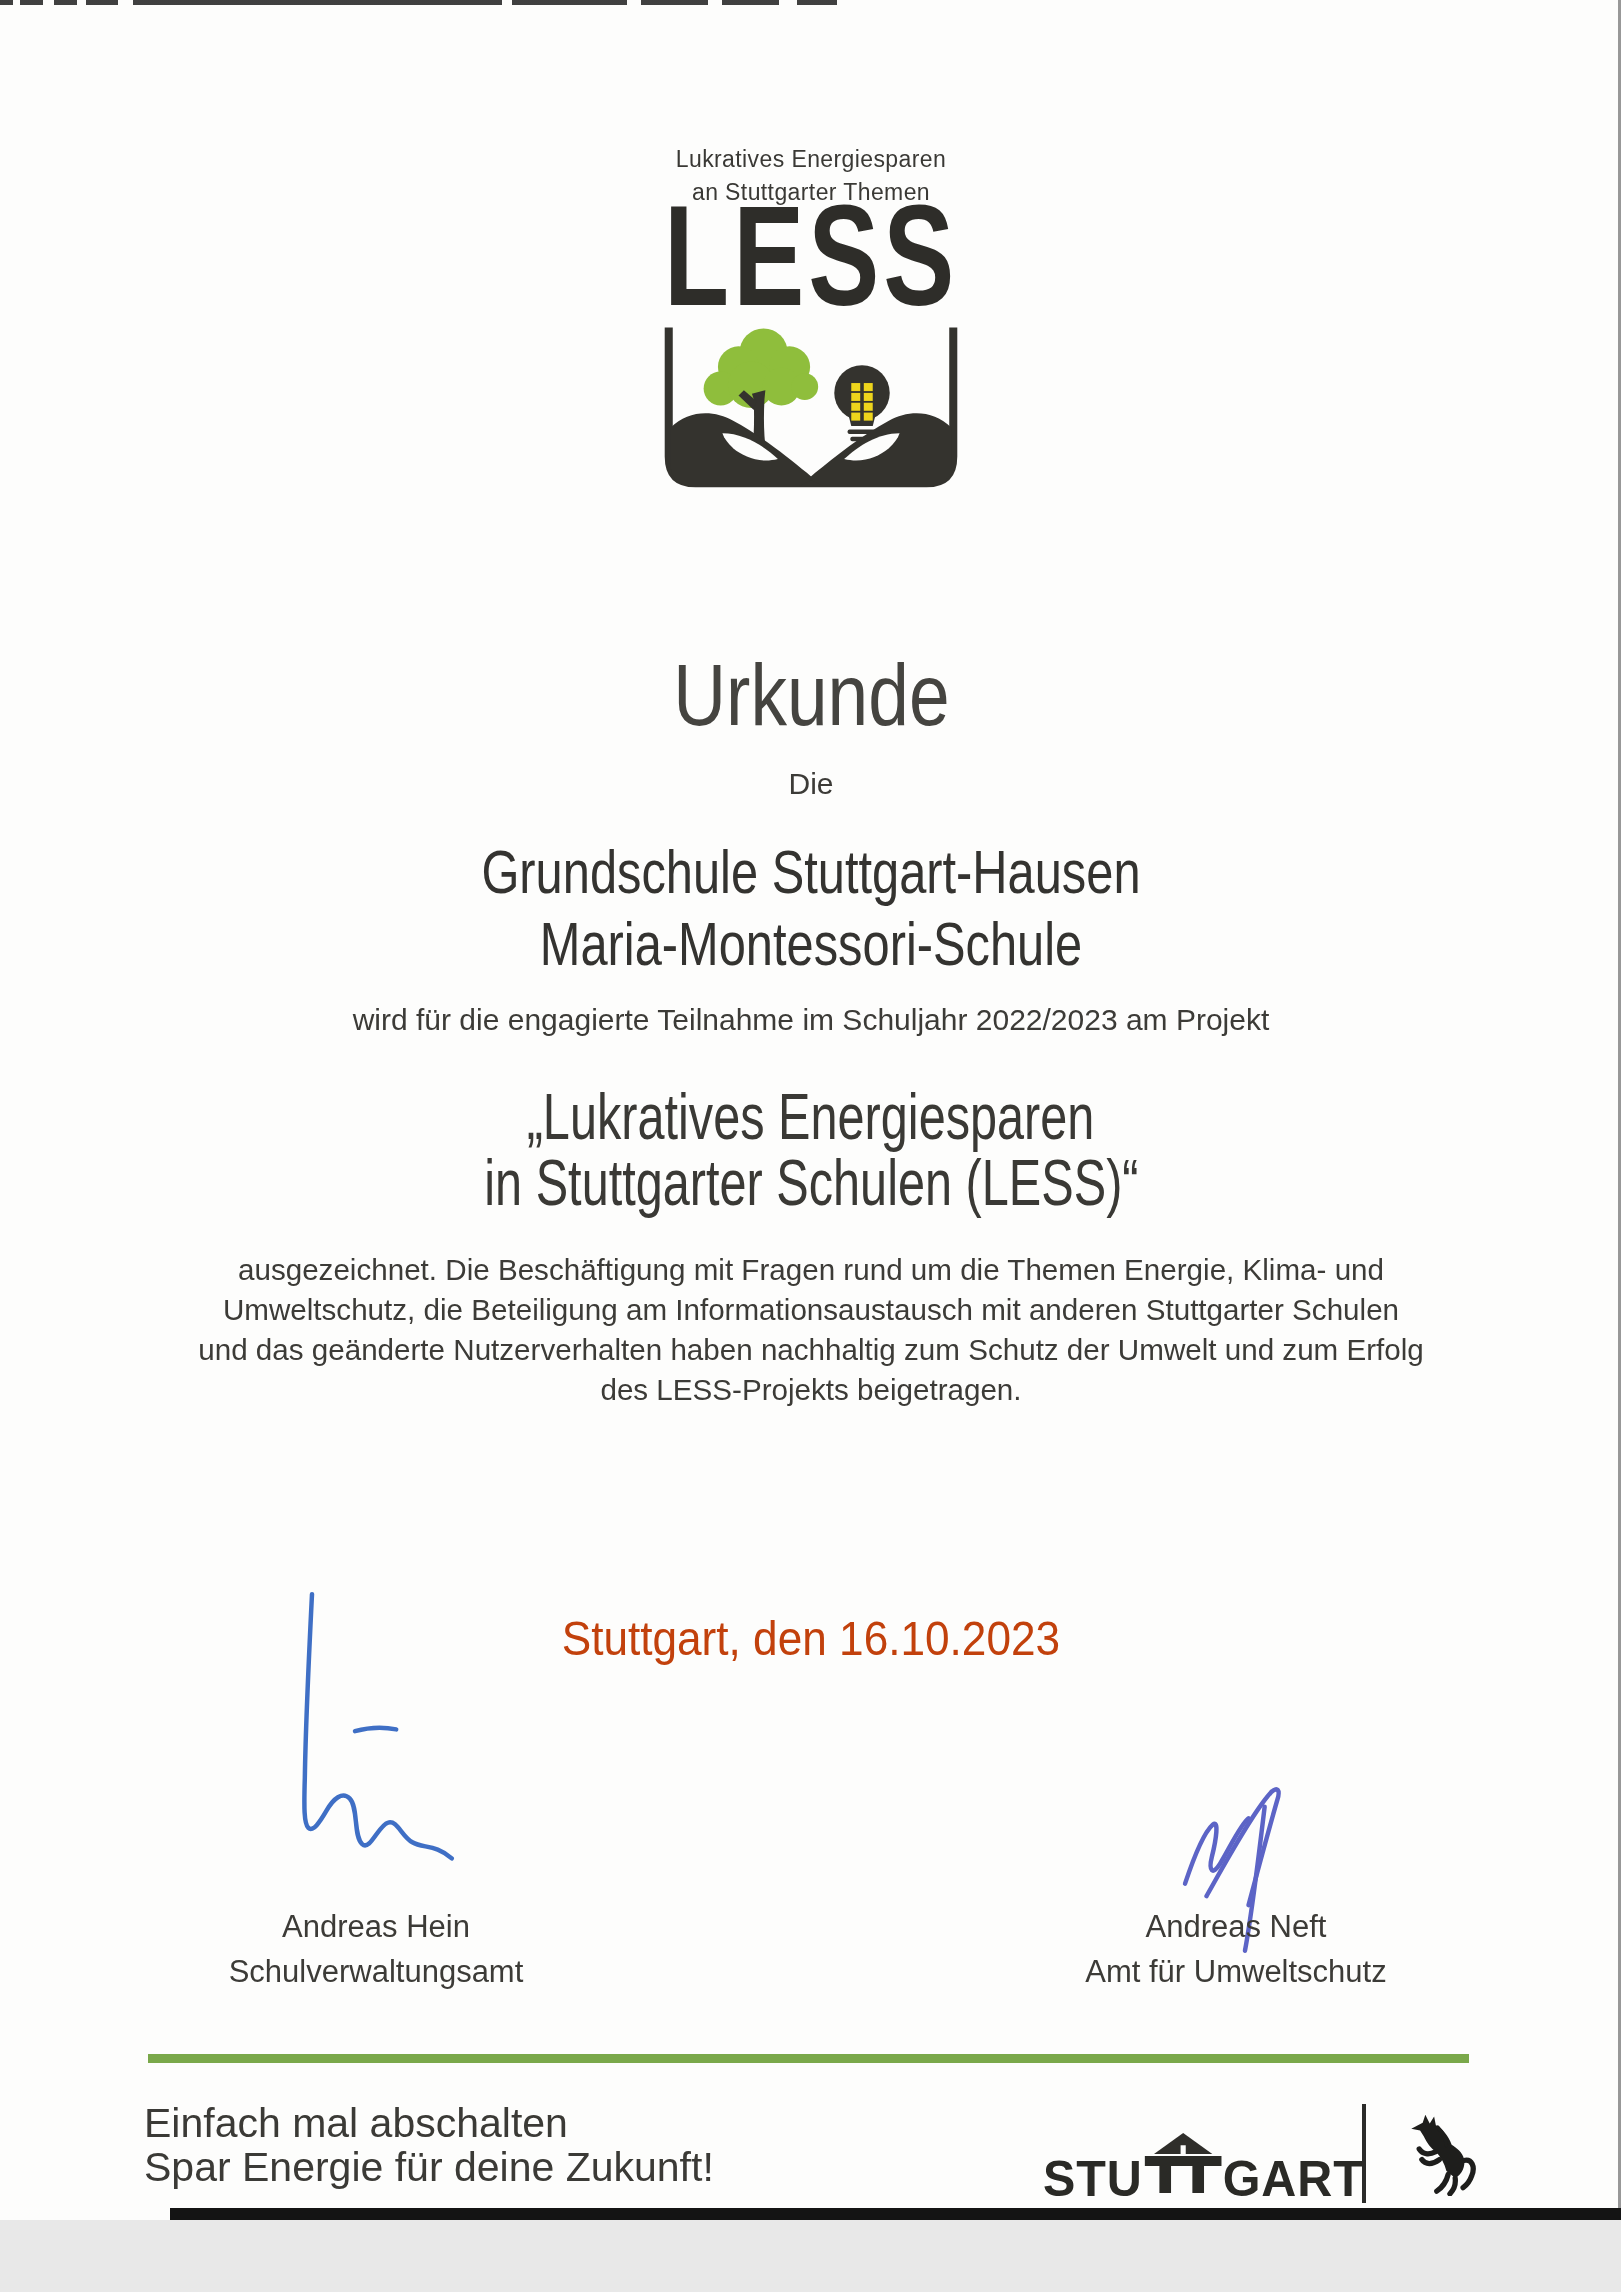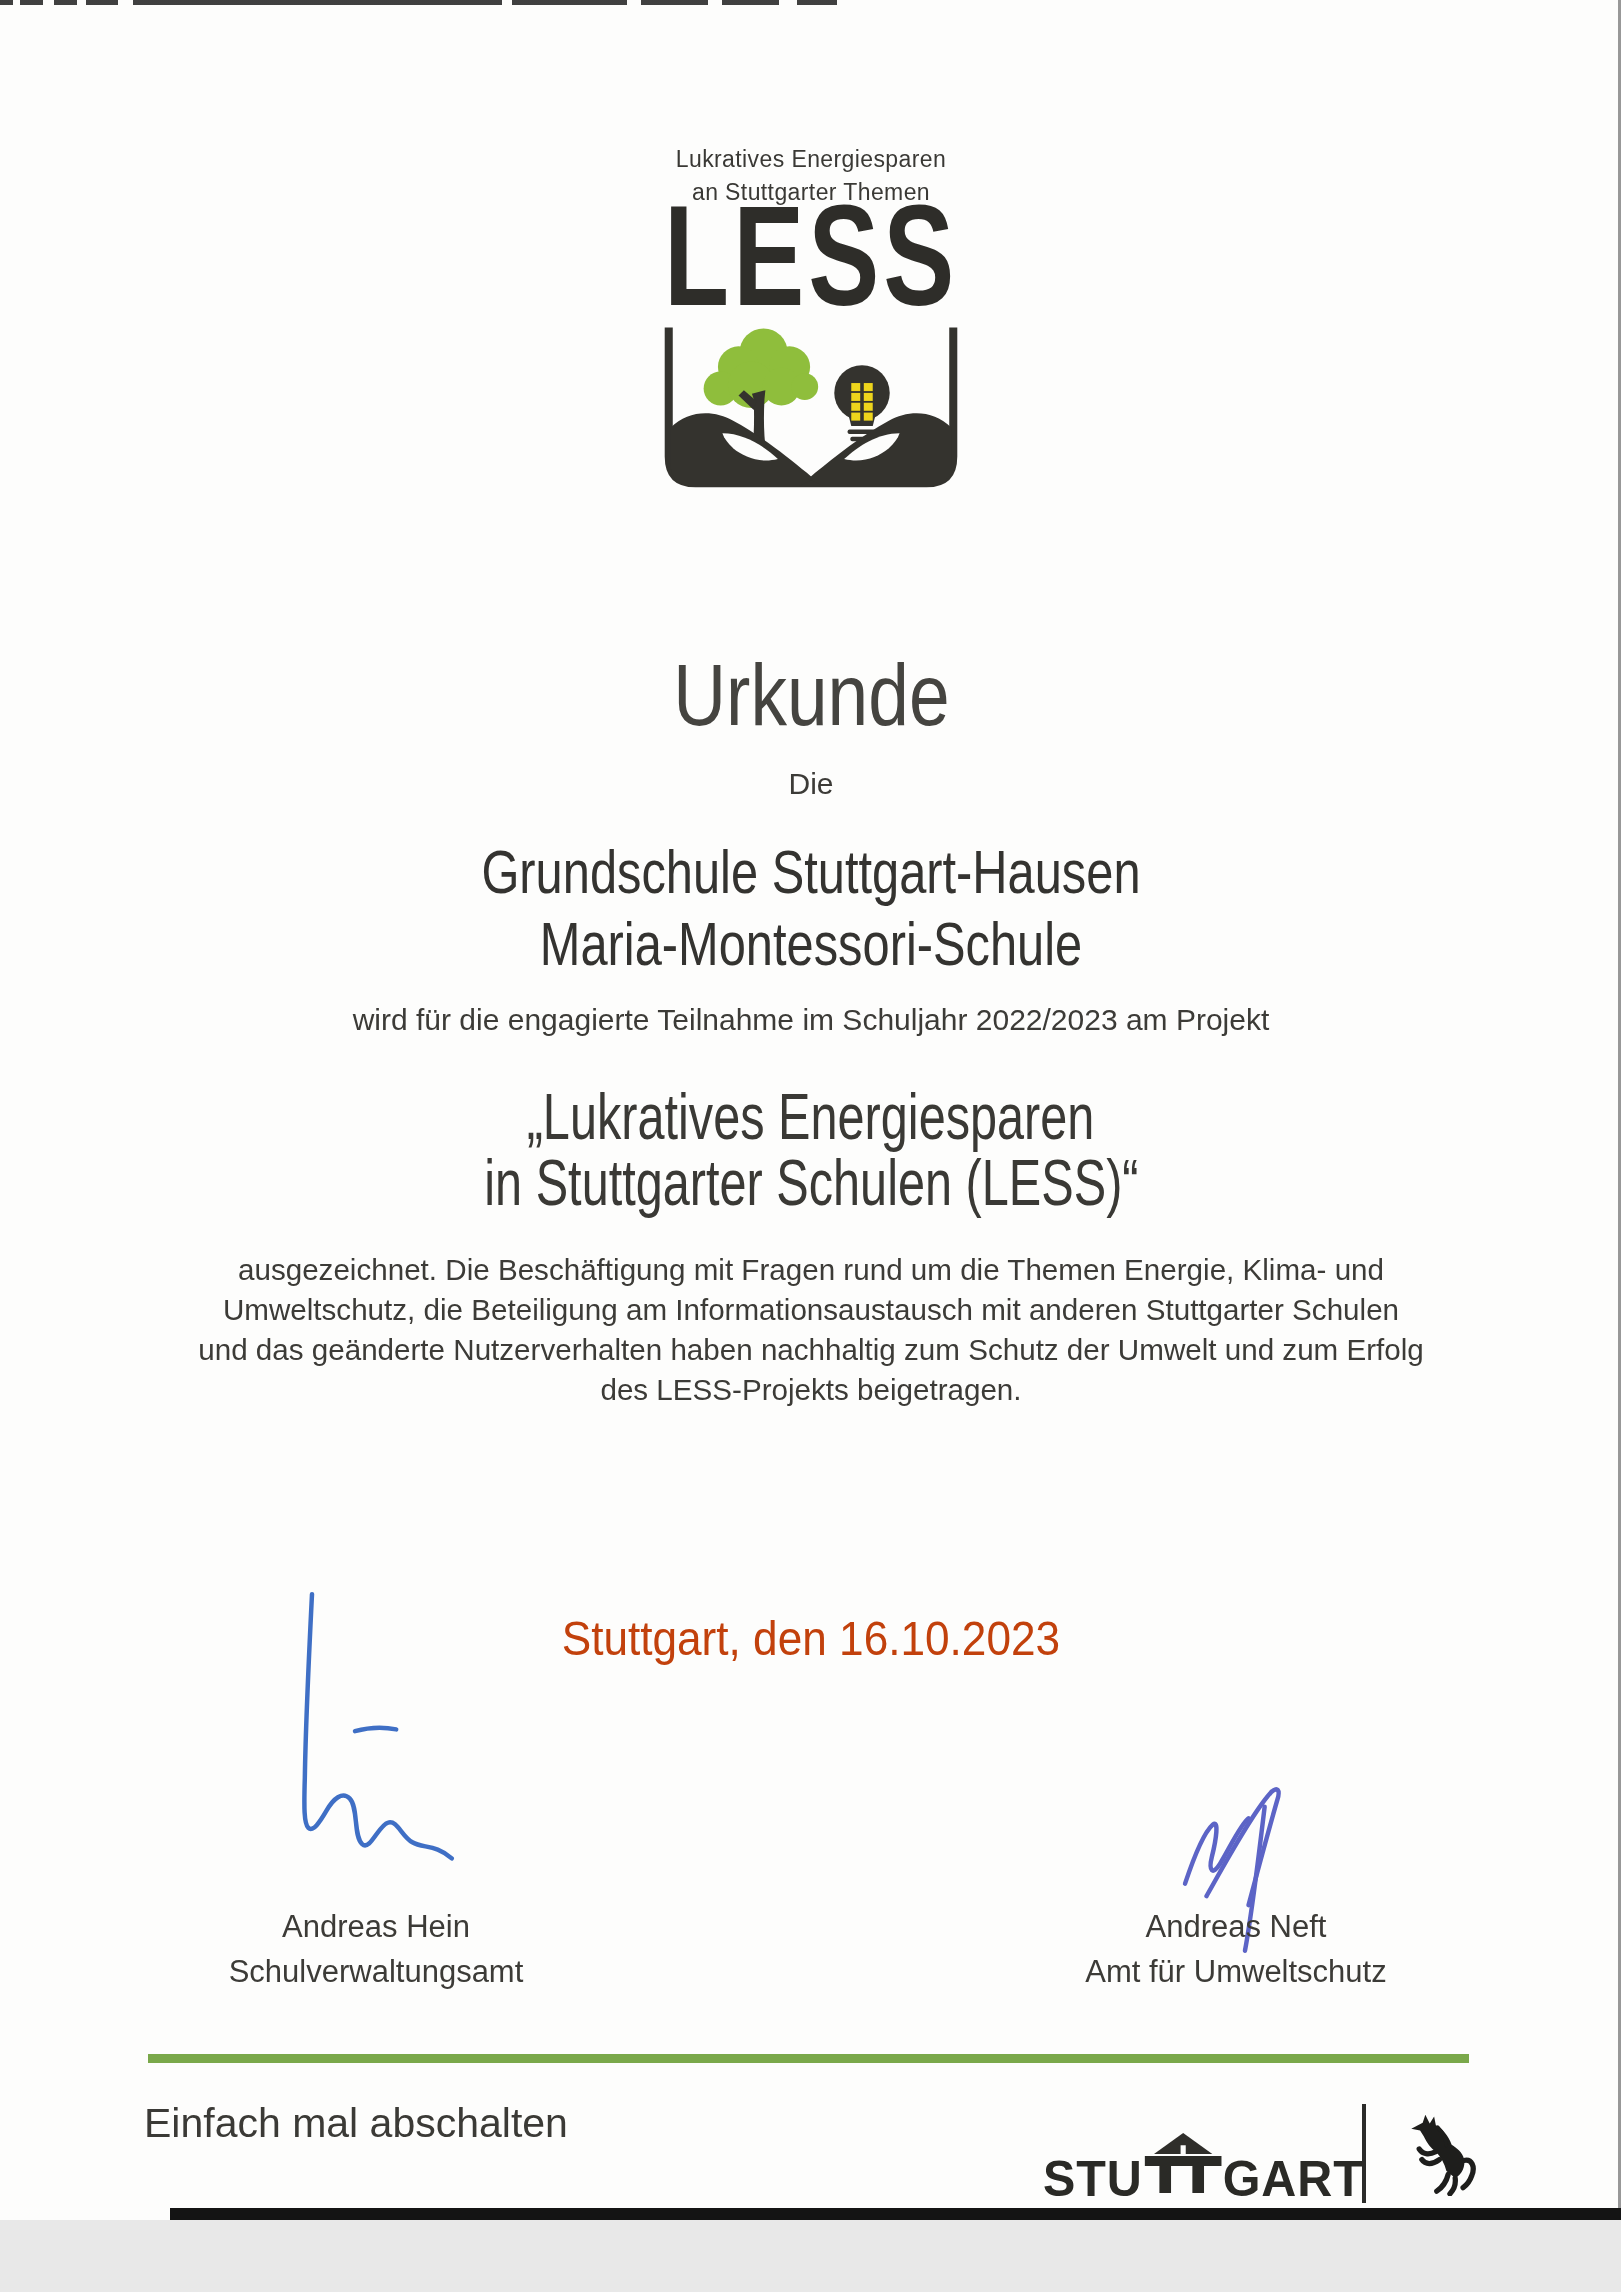--- a/index.html
+++ b/index.html
@@ -180,20 +180,21 @@
   </div>
   <div class="sig-label right">
     <div>Andreas Neft</div>
     <div>Amt für Umweltschutz</div>
   </div>
 
   <div class="green-line"></div>
 
   <div class="slogan">
     <div>Einfach mal abschalten</div>
+    <div>Spar Energie für deine Zukunft!</div>
   </div>
 
   <div class="brand">
     <div class="wordmark">
       <span>STU</span>
       <span class="tt-block">
         <svg class="tt-roof" viewBox="0 0 70 26">
           <path d="M35,1 L69,25 L1,25 Z" fill="#2f2e2a"></path>
           <rect x="32" y="15" width="6" height="11" fill="#fdfdfc"></rect>
         </svg>

